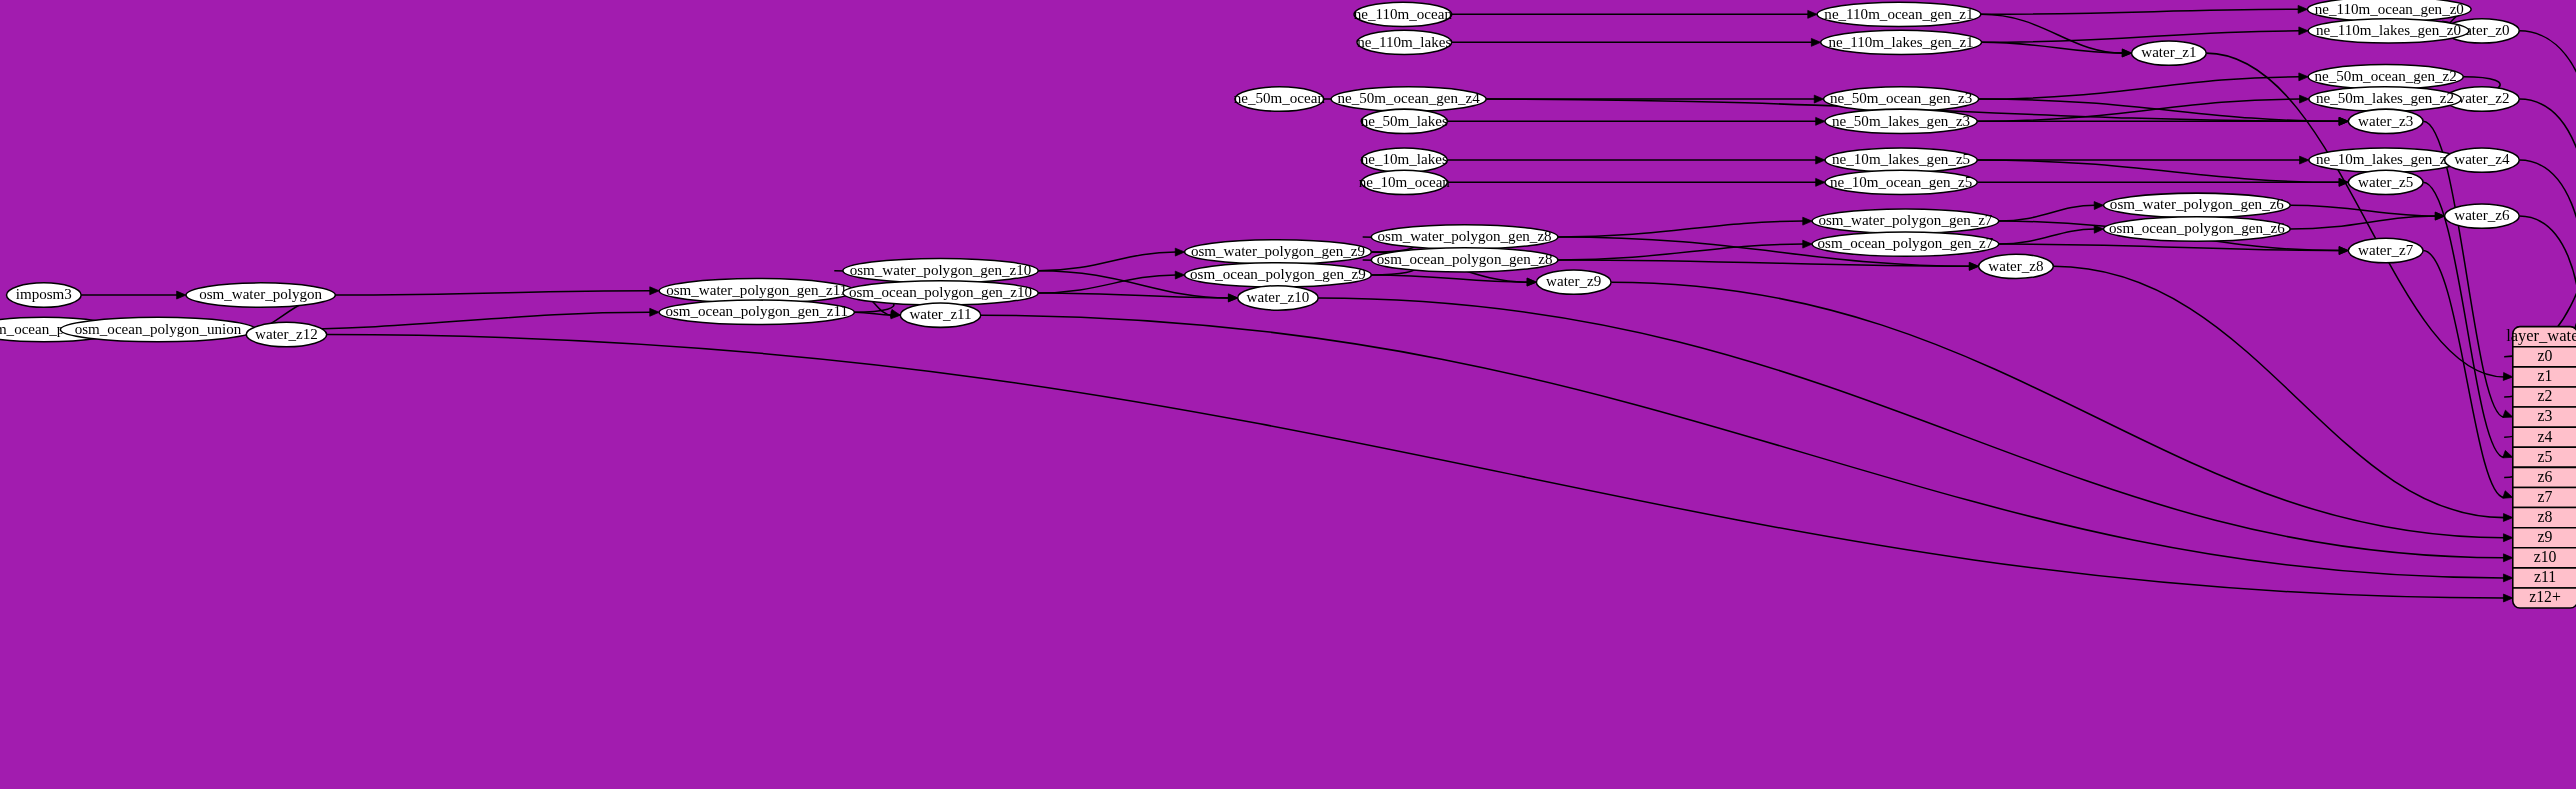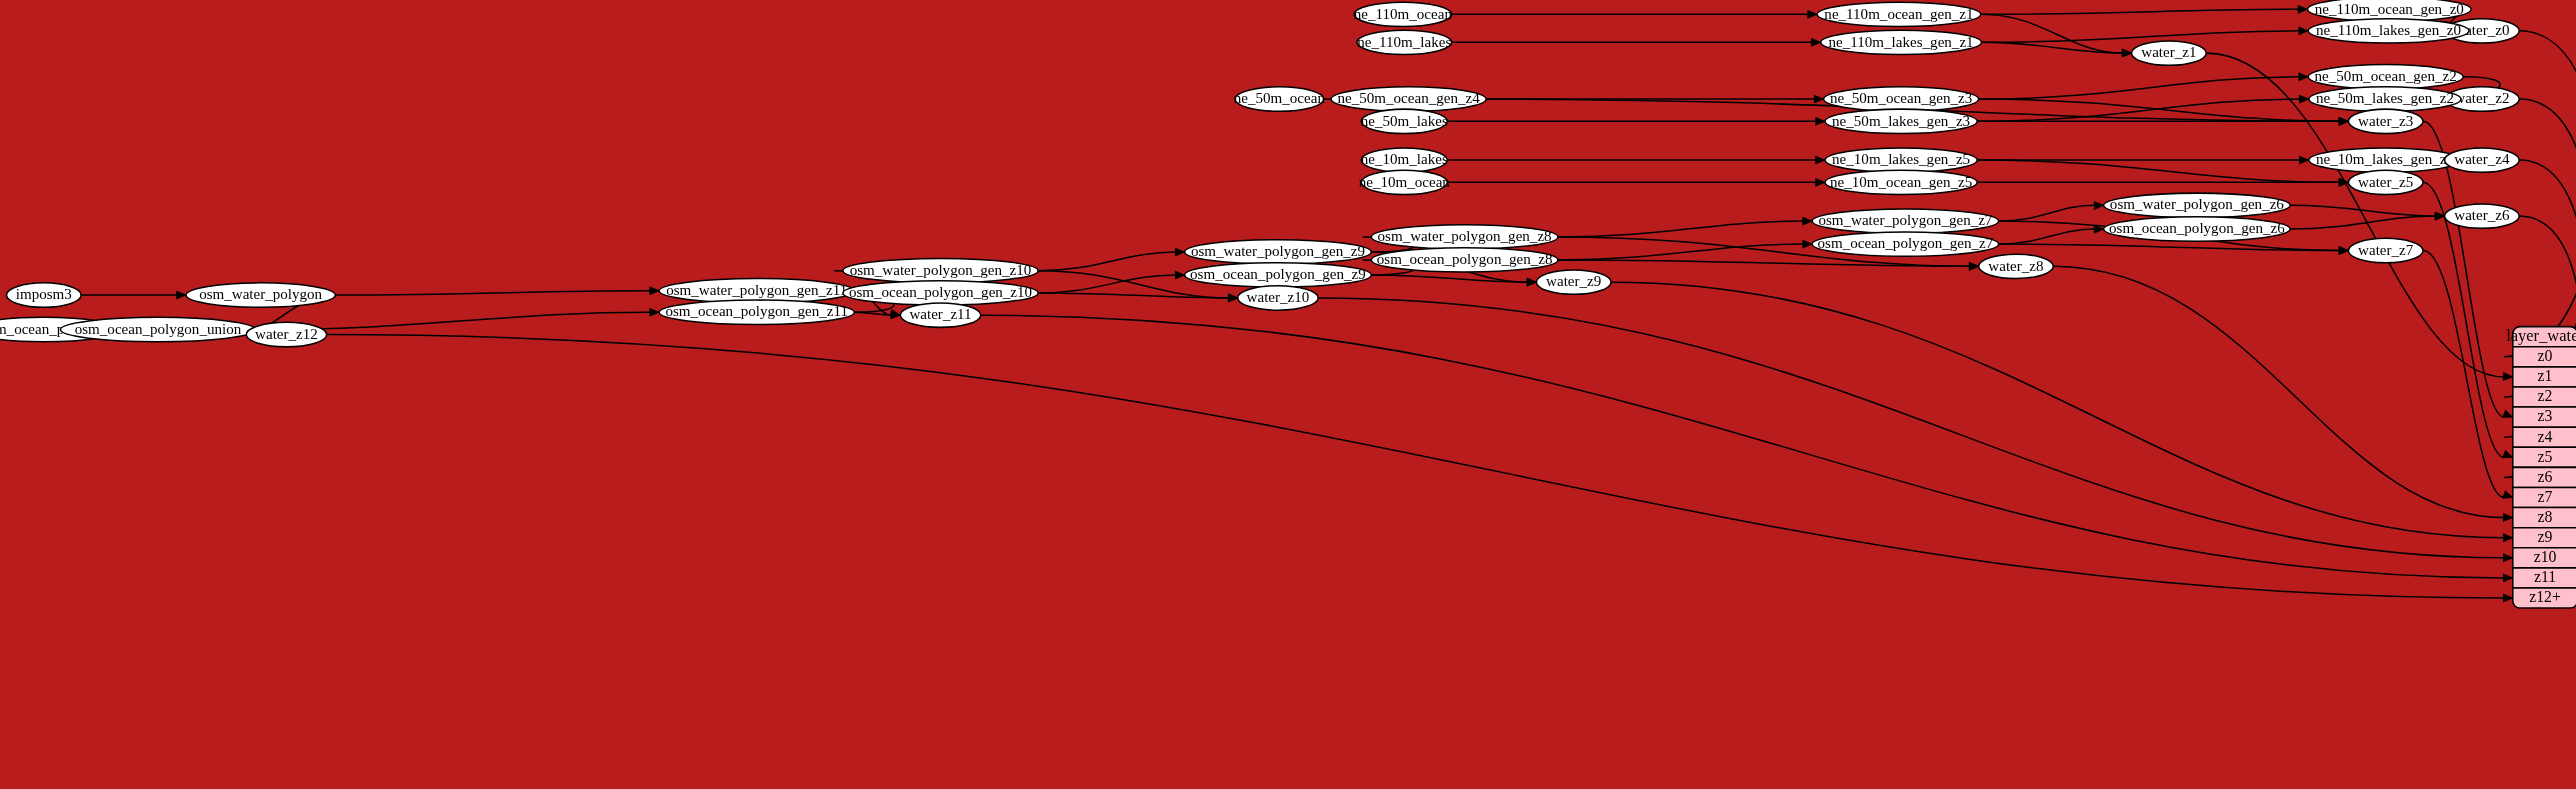--- a/index.html
+++ b/index.html
@@ -1,19 +1,19 @@
 <!DOCTYPE html>
 <html style="font-size:11.5px"><head>
 <meta charset="utf-8">
 <style>
   html,body{margin:0;padding:0;background:#ffffff;}
   #canvas{
     position:relative;
     width:2576px;height:789px;
-    background:#b91c1c;
+    background:#a21caf;
     font-family:"Liberation Serif", serif;
     overflow:hidden;
   }
   svg#graph{position:absolute;left:0;top:0;width:2576px;height:789px;}
   .edge{fill:none;stroke:#000000;stroke-width:2.1;}
   .arrow{fill:#000000;stroke:#000000;stroke-width:1;}
   .node-ell{fill:#ffffff;stroke:#000000;stroke-width:2.1;}
   .node-lbl{font-family:"Liberation Serif", serif;font-size:21px;fill:#000000;text-anchor:middle;dominant-baseline:middle;}
   .tbl-cell{fill:#ffc0cb;stroke:#000000;stroke-width:2.2;}
   .tbl-lbl{font-family:"Liberation Serif", serif;font-size:22px;fill:#000000;text-anchor:middle;dominant-baseline:middle;}

